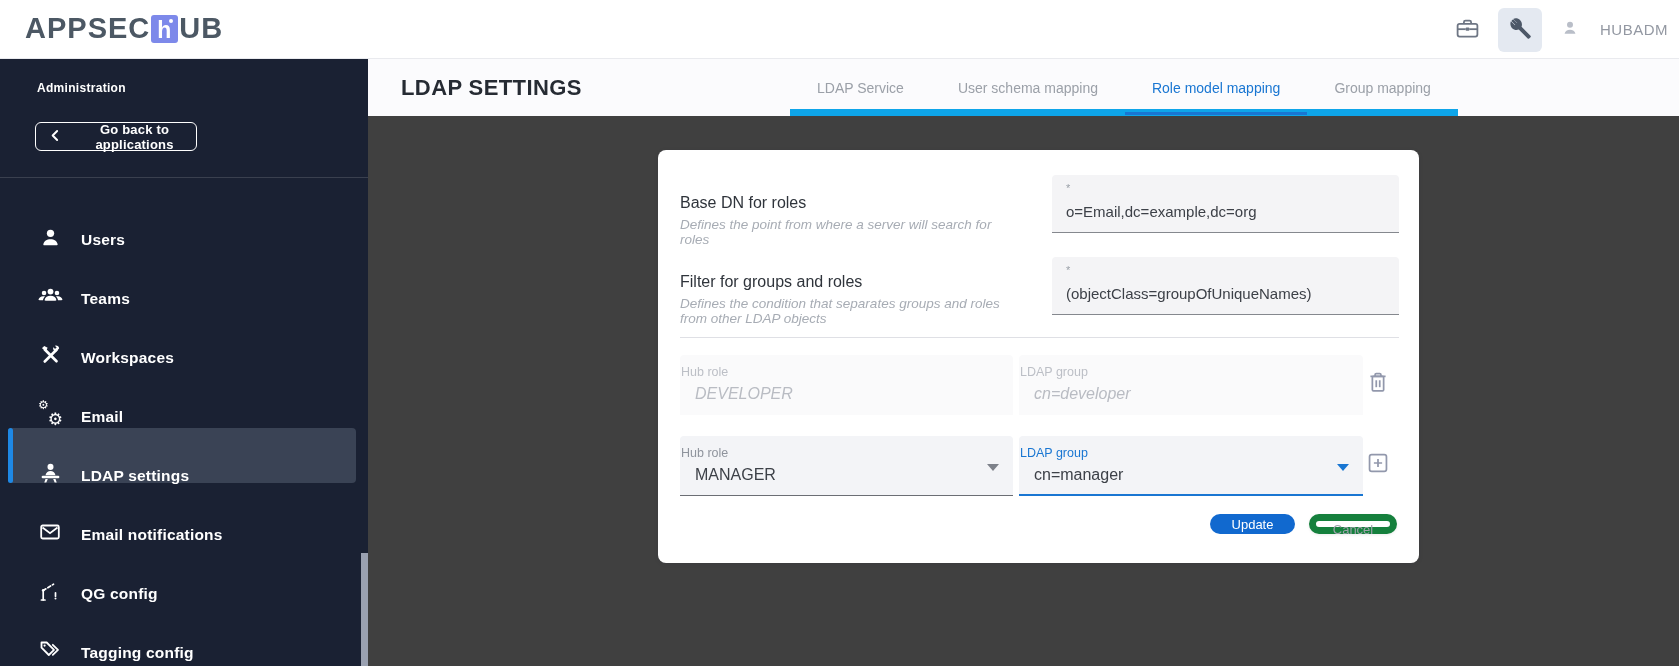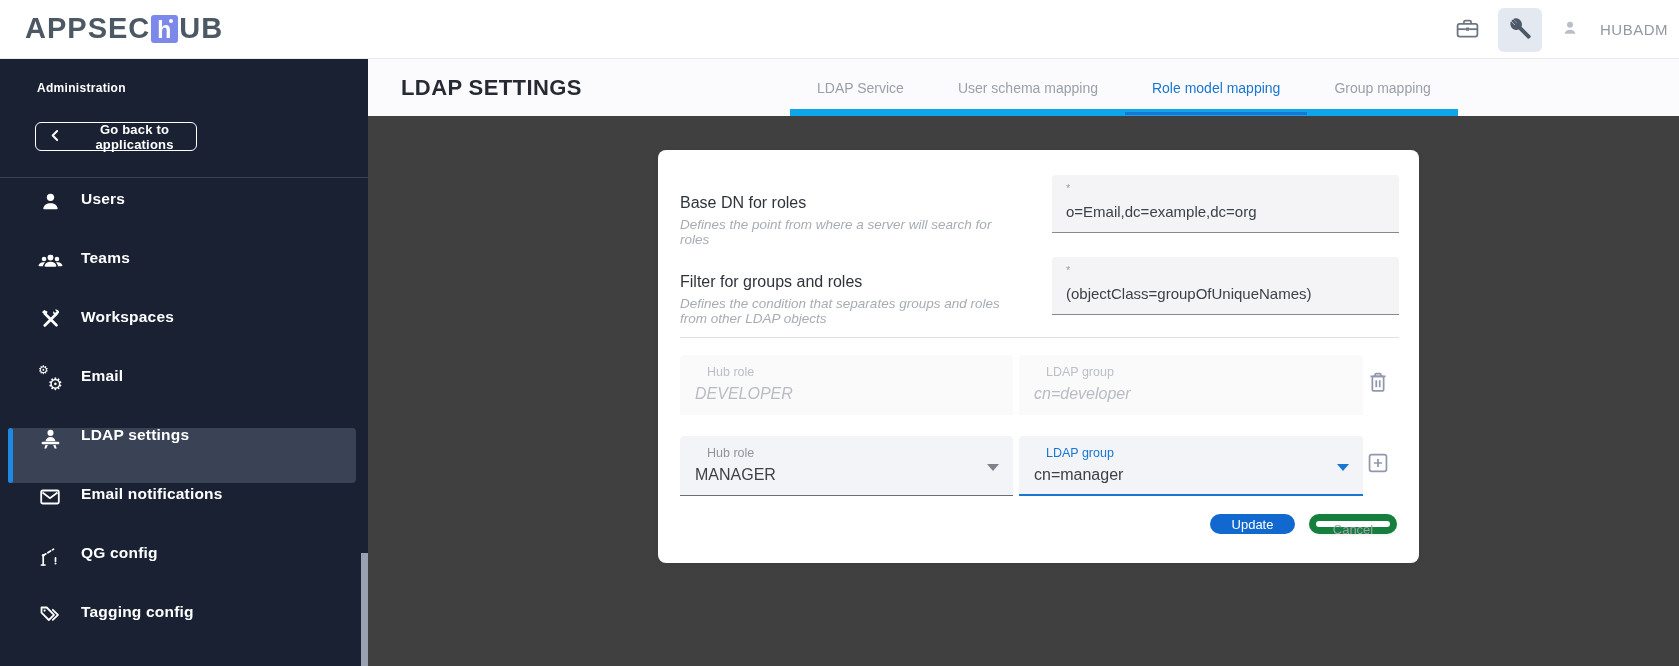--- a/index.html
+++ b/index.html
@@ -16,21 +16,21 @@
   .tb-tools{left:1498px;top:8px;width:44px;height:44px;background:#e4e9f1;border-radius:6px;}
   .tb-user{position:absolute;left:1560px;top:0;height:59px;display:flex;align-items:center;gap:20px;cursor:pointer;}
   .tb-user span{font-size:15px;color:#9398a2;letter-spacing:0.5px;}
 
   
   .sidebar{position:absolute;left:0;top:59px;width:368px;height:607px;background:#1a2133;z-index:5;}
   .sb-title{position:absolute;left:37px;top:22px;color:#ffffff;font-size:12px;font-weight:bold;letter-spacing:0.3px;}
   .sb-back{position:absolute;left:35px;top:63px;width:162px;height:29px;box-sizing:border-box;border:1px solid #ffffff;border-radius:6px;background:transparent;color:#ffffff;font-size:13px;font-weight:bold;display:flex;align-items:center;gap:11px;padding:0 0 0 13px;cursor:pointer;font-family:inherit;letter-spacing:0.2px;}
   .sb-divider{position:absolute;left:0;top:118px;width:368px;height:1px;background:rgba(255,255,255,0.14);}
   .sb-menu{position:absolute;left:0;top:131px;width:368px;}
-  .sb-item{position:relative;height:59px;display:flex;align-items:flex-start;cursor:pointer;}
+  .sb-item{position:relative;height:59px;display:flex;align-items:flex-end;cursor:pointer;}
   .sb-item .hl{display:none;}
   .sb-item.selected .hl{display:block;position:absolute;left:8px;right:12px;top:2px;bottom:2px;background:#3a4355;border-radius:4px;}
   .sb-item.selected .bar{position:absolute;left:8px;top:2px;bottom:2px;width:5px;background:#1e88e5;border-radius:3px;z-index:2;}
   .sb-ic{position:relative;z-index:1;margin-left:37px;width:26px;display:flex;justify-content:center;align-items:center;}
   .sb-label{position:relative;z-index:1;margin-left:18px;color:#ffffff;font-size:15.5px;font-weight:600;letter-spacing:0.2px;}
   .gearbox{position:relative;width:24px;height:24px;font-family:"DejaVu Sans",sans-serif;color:#fff;}
   .gear-sm{position:absolute;left:0;top:-4px;font-size:12px;}
   .gear-lg{position:absolute;right:-1px;bottom:-3px;font-size:17px;}
   .sb-scroll{position:absolute;right:0;top:494px;width:7px;height:113px;background:#9aa1b1;}
 
@@ -51,21 +51,21 @@
   .c-divider{position:absolute;left:22px;top:187px;width:719px;height:1px;background:#dfe0e5;}
 
   .maprow{position:absolute;left:22px;width:683px;height:60px;}
   .mr-field{position:absolute;top:0;height:60px;box-sizing:border-box;border-radius:4px 4px 0 0;}
   .mr-a{left:0;width:333px;}
   .mr-b{left:339px;width:344px;}
   .maprow.disabled .mr-field{background:#fafafb;}
   .maprow.active .mr-field{background:#f3f4f7;}
   .maprow.active .mr-a{border-bottom:1px solid #6b6e74;}
   .maprow.active .mr-b{border-bottom:2px solid #1976d2;}
-  .mr-label{position:absolute;left:27px;top:10px;font-size:12.5px;color:#8f949d;}
+  .mr-label{position:absolute;left:1px;top:10px;font-size:12.5px;color:#8f949d;}
   .mr-value{position:absolute;left:15px;top:30px;font-size:16px;color:#3d4148;}
   .maprow.disabled .mr-label{color:#bcbfc6;}
   .maprow.disabled .mr-value{color:#b9bcc3;font-style:italic;}
   .maprow.active .mr-b .mr-label{color:#1976d2;}
   .caret{position:absolute;right:14px;top:28px;width:0;height:0;border-left:6px solid transparent;border-right:6px solid transparent;border-top:7px solid #7d818a;}
   .caret.blue{border-top-color:#1976d2;}
   .row-action{position:absolute;left:707px;width:26px;height:26px;border:none;background:transparent;padding:0;cursor:pointer;display:flex;align-items:center;justify-content:center;}
   .act-del{top:220px;}
   .act-add{top:301px;}
 

